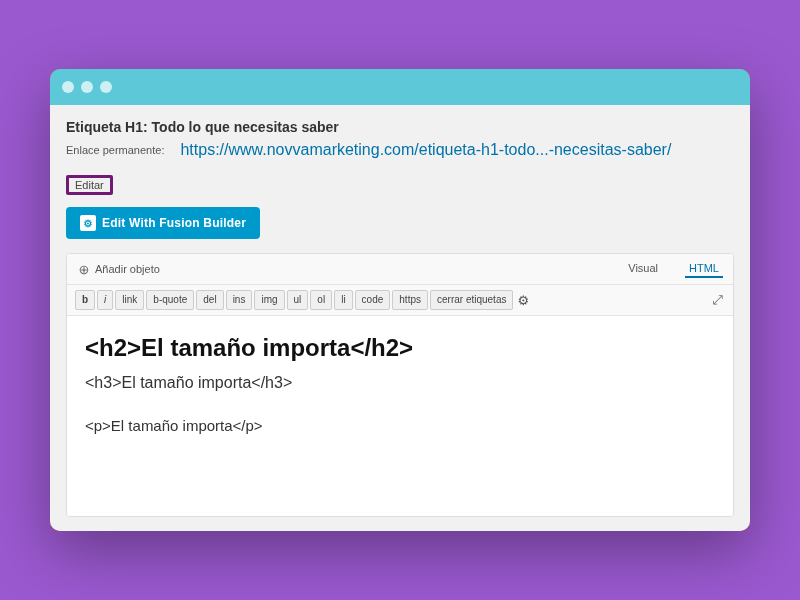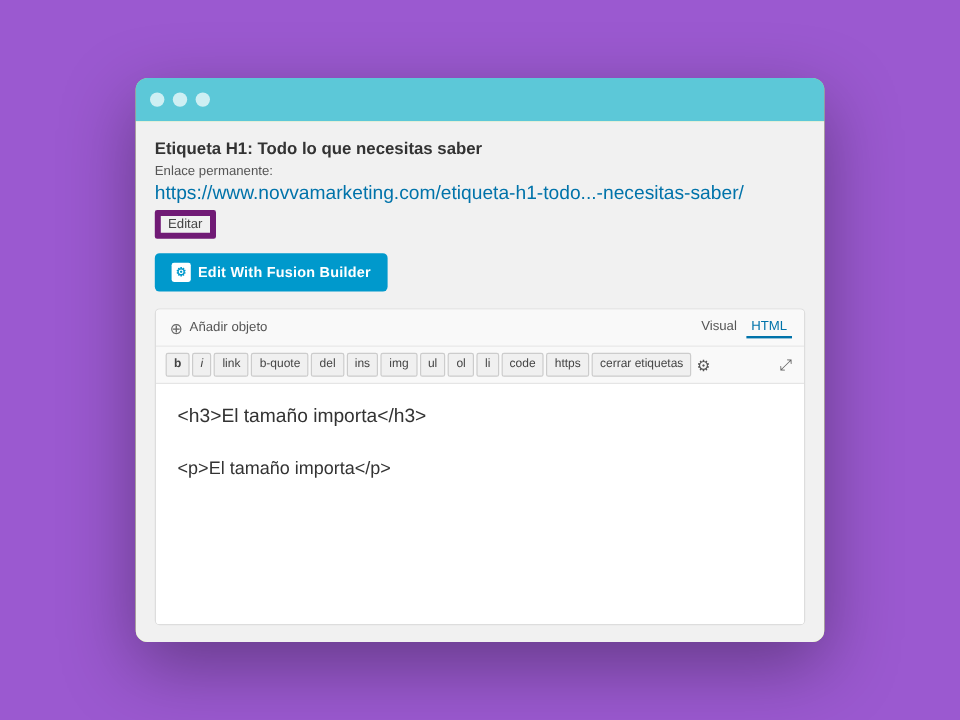--- a/index.html
+++ b/index.html
@@ -9,22 +9,22 @@
       height: 600px;
       background: #9b59d0;
       display: flex;
       align-items: center;
       justify-content: center;
       font-family: -apple-system, BlinkMacSystemFont, 'Segoe UI', Arial, sans-serif;
       overflow: hidden;
     }
 
     .window {
-      width: 574px;
-      background: #bef264;
+      width: 700px;
+      background: #f97316;
       border-radius: 10px;
       box-shadow: 0 20px 60px rgba(0,0,0,0.35);
       overflow: hidden;
     }
 
     .titlebar {
       background: #5cc8d8;
       height: 36px;
       display: flex;
       align-items: center;
@@ -50,21 +50,21 @@
       color: #333;
       margin-bottom: 6px;
     }
 
     .permalink-row {
       font-size: 11px;
       color: #555;
       margin-bottom: 12px;
       display: flex;
       align-items: center;
-      gap: 4px;
+      gap: 16px;
       flex-wrap: wrap;
     }
 
     .permalink-row a {
       color: #0073aa;
       text-decoration: none;
       font-size: 16px;
     }
 
     .permalink-label {
@@ -136,21 +136,21 @@
       height: 14px;
       display: inline-flex;
       align-items: center;
       justify-content: center;
       font-size: 13px;
       color: #666;
     }
 
     .view-tabs {
       display: flex;
-      gap: 4px;
+      gap: 23px;
       font-size: 11px;
       color: #555;
     }
 
     .view-tab {
       cursor: pointer;
       padding: 2px 4px;
     }
 
     .view-tab.active {
@@ -252,21 +252,21 @@
     <div class="dot"></div>
     <div class="dot"></div>
   </div>
 
   <div class="window-content">
     <div class="post-title">Etiqueta H1: Todo lo que necesitas saber</div>
 
     <div class="permalink-row">
       <span class="permalink-label">Enlace permanente:</span>
       <a href="#">https://www.novvamarketing.com/etiqueta-h1-todo...-necesitas-saber/</a>
-      <span style="background:#f0f0f0;border:5px solid #701a75;border-radius:2px;padding:1px 6px;font-size:11px;cursor:pointer;color:#444;">Editar</span>
+      <span style="background:#f0f0f0;border:3px solid #701a75;border-radius:2px;padding:1px 6px;font-size:11px;cursor:pointer;color:#444;">Editar</span>
     </div>
 
     <button class="edit-btn">
       <span class="fusion-icon">⚙</span>
       <span class="edit-btn-label">Edit With Fusion Builder</span>
     </button>
 
     <div class="editor-area">
       <div class="editor-top-bar">
         <div class="add-object">
@@ -291,18 +291,19 @@
         <button class="toolbar-btn">ol</button>
         <button class="toolbar-btn">li</button>
         <button class="toolbar-btn">code</button>
         <button class="toolbar-btn">https</button>
         <button class="toolbar-btn">cerrar etiquetas</button>
         <button class="settings-icon-btn">⚙</button>
         <span class="expand-icon toolbar-right">⤢</span>
       </div>
 
       <div class="editor-body">
+        <div class="h2-text">&lt;h2&gt;El tamaño importa&lt;/h2&gt;</div>
         <div class="h3-text">&lt;h3&gt;El tamaño importa&lt;/h3&gt;</div>
         <div class="p-text">&lt;p&gt;El tamaño importa&lt;/p&gt;</div>
       </div>
     </div>
   </div>
 </div>
 
 </body></html>

